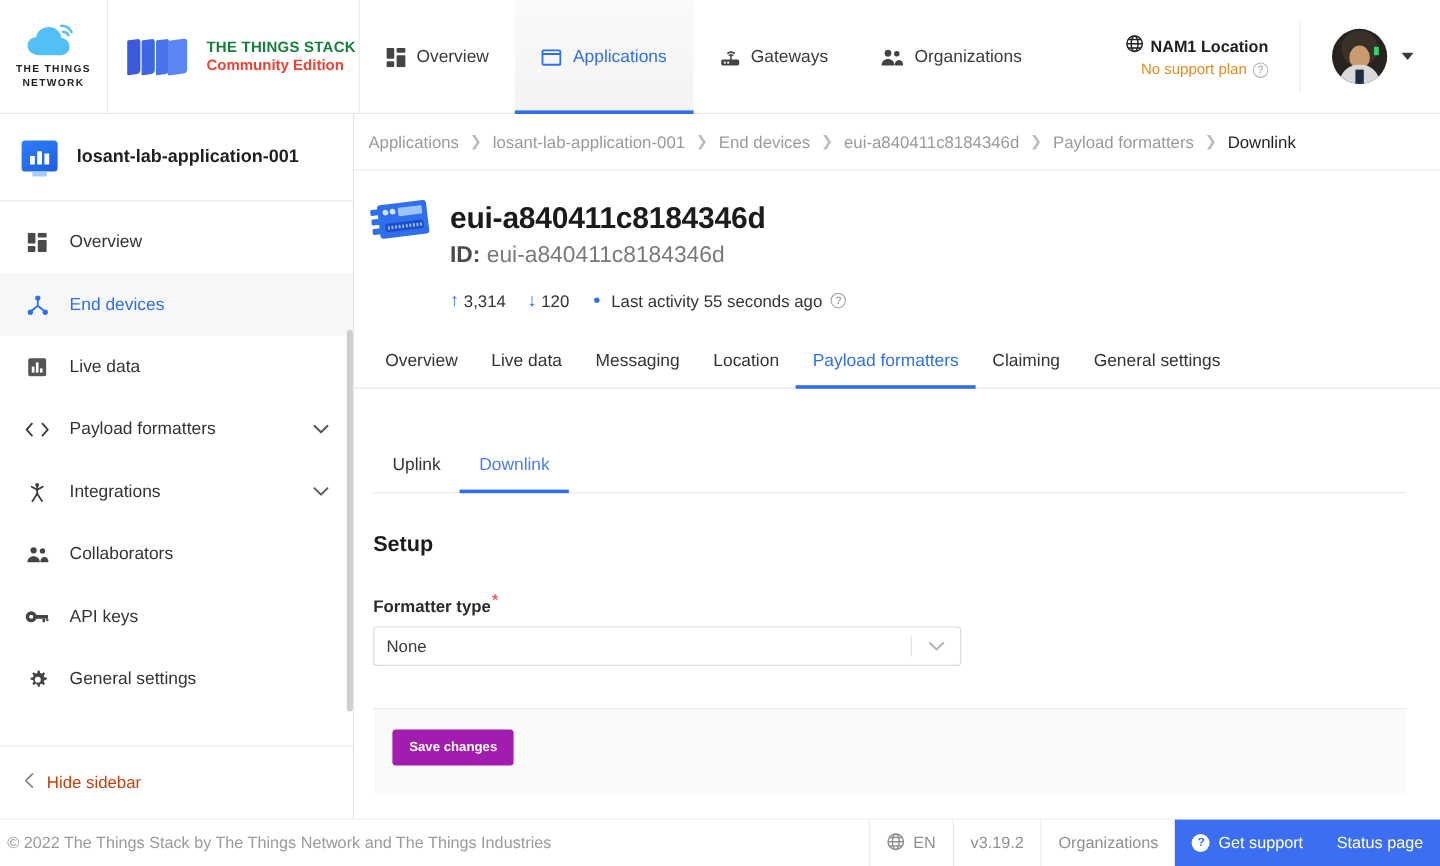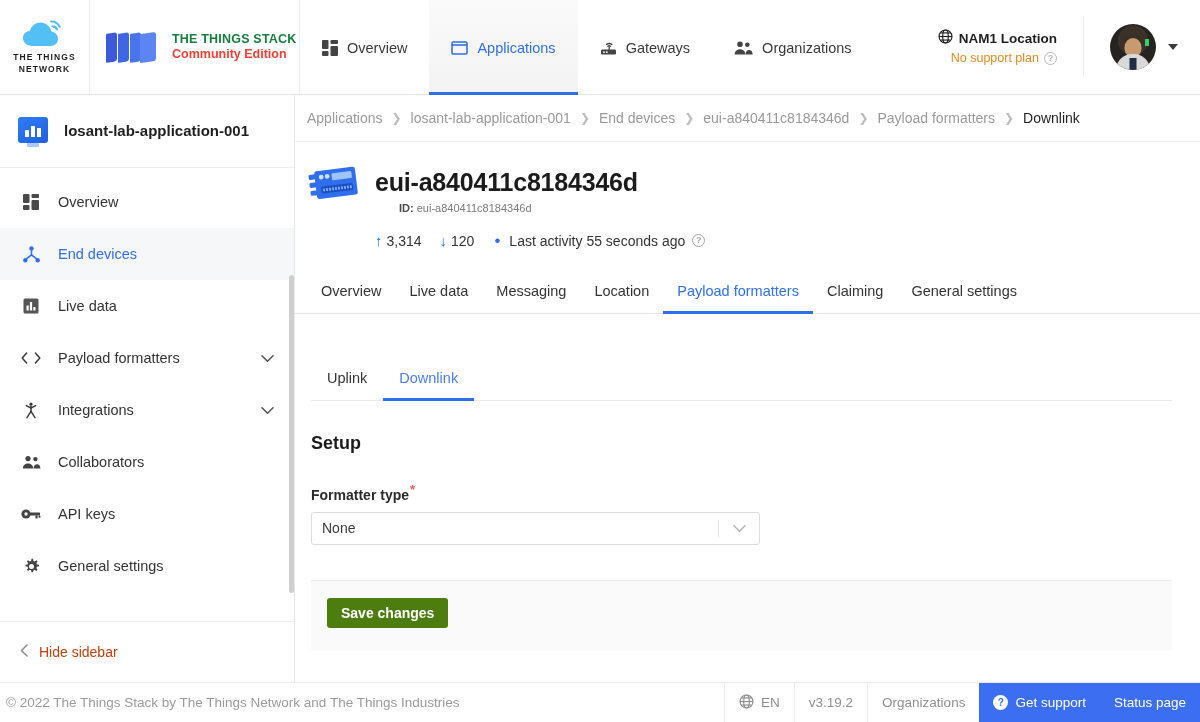--- a/index.html
+++ b/index.html
@@ -195,21 +195,21 @@
   .crumb.last { color: #1f1f1f; cursor: default; }
   .crumb-sep { color: #bdbdbd; font-size: 12px; }
 
   .content { flex: 1 1 auto; overflow: hidden; padding: 0 0 0 0; }
   .dev-head { padding: 26px 0 0 80px; position: relative; }
   .dev-icon {
     position: absolute; left: 12px; top: 24px;
     width: 56px; height: 42px;
   }
   .dev-title { font-size: 25px; font-weight: 700; color: #1b1b1b; letter-spacing: -.2px; }
-  .dev-id { margin-top: 5px; font-size: 11px; color: #7a7a7a; margin-left: 24px; }
+  .dev-id { margin-top: 5px; font-size: 19px; color: #7a7a7a; }
   .dev-id b { color: #4b4b4b; font-weight: 700; }
   .dev-stats {
     display: flex; align-items: center; gap: 18px;
     margin-top: 18px; font-size: 14px; color: #333;
   }
   .stat { display: flex; align-items: center; gap: 4px; }
   .stat .arrow { color: #2f6fed; font-size: 15px; line-height: 1; }
   .dot-sep { color: #2f6fed; font-size: 17px; line-height: 1; margin: 0 2px; }
   .activity { display: flex; align-items: center; gap: 7px; }
   .qmark {
@@ -254,21 +254,21 @@
     margin: 32px 0 0 16px;
     font-size: 18px; font-weight: 700; color: #1b1b1b;
   }
   .field-label {
     margin: 28px 0 9px 16px;
     font-size: 14px; font-weight: 700; color: #2b2b2b;
   }
   .req { color: #f05a5a; font-size: 13px; vertical-align: super; margin-left: 1px;}
   .select-wrap {
     margin-left: 16px;
-    width: 449px; height: 33px;
+    width: 490px; height: 33px;
     border: 1px solid #dcdcdc; border-radius: 3px;
     background: #fff;
     display: flex; align-items: center;
     cursor: pointer;
   }
   .select-value { flex: 1 1 auto; padding-left: 10px; font-size: 14px; color: #3a3a3a; }
   .select-divider { width: 1px; height: 17px; background: #e2e2e2; }
   .select-caret {
     width: 40px; display: flex; align-items: center; justify-content: center;
     color: #b5b5b5;
@@ -277,23 +277,23 @@
   .actions-bar {
     margin: 35px 28px 0 16px;
     border-top: 1px solid #ececec;
     background: #fafafa;
     padding: 17px 0 17px 16px;
     height: 71px;
   }
   .btn-save {
     display: inline-flex; align-items: center; justify-content: center;
     height: 30px; padding: 0 14px;
-    background: #4d7c0f; color: #fff;
+    background: #a21caf; color: #fff;
     border: none; border-radius: 3px;
-    font-size: 14px; font-weight: 700;
+    font-size: 11px; font-weight: 700;
     font-family: "Liberation Sans", sans-serif;
     cursor: pointer;
   }
 
   
   .footer {
     height: 40px; flex: 0 0 40px;
     display: flex; align-items: stretch;
     border-top: 1px solid #ececec;
     background: #fff;

